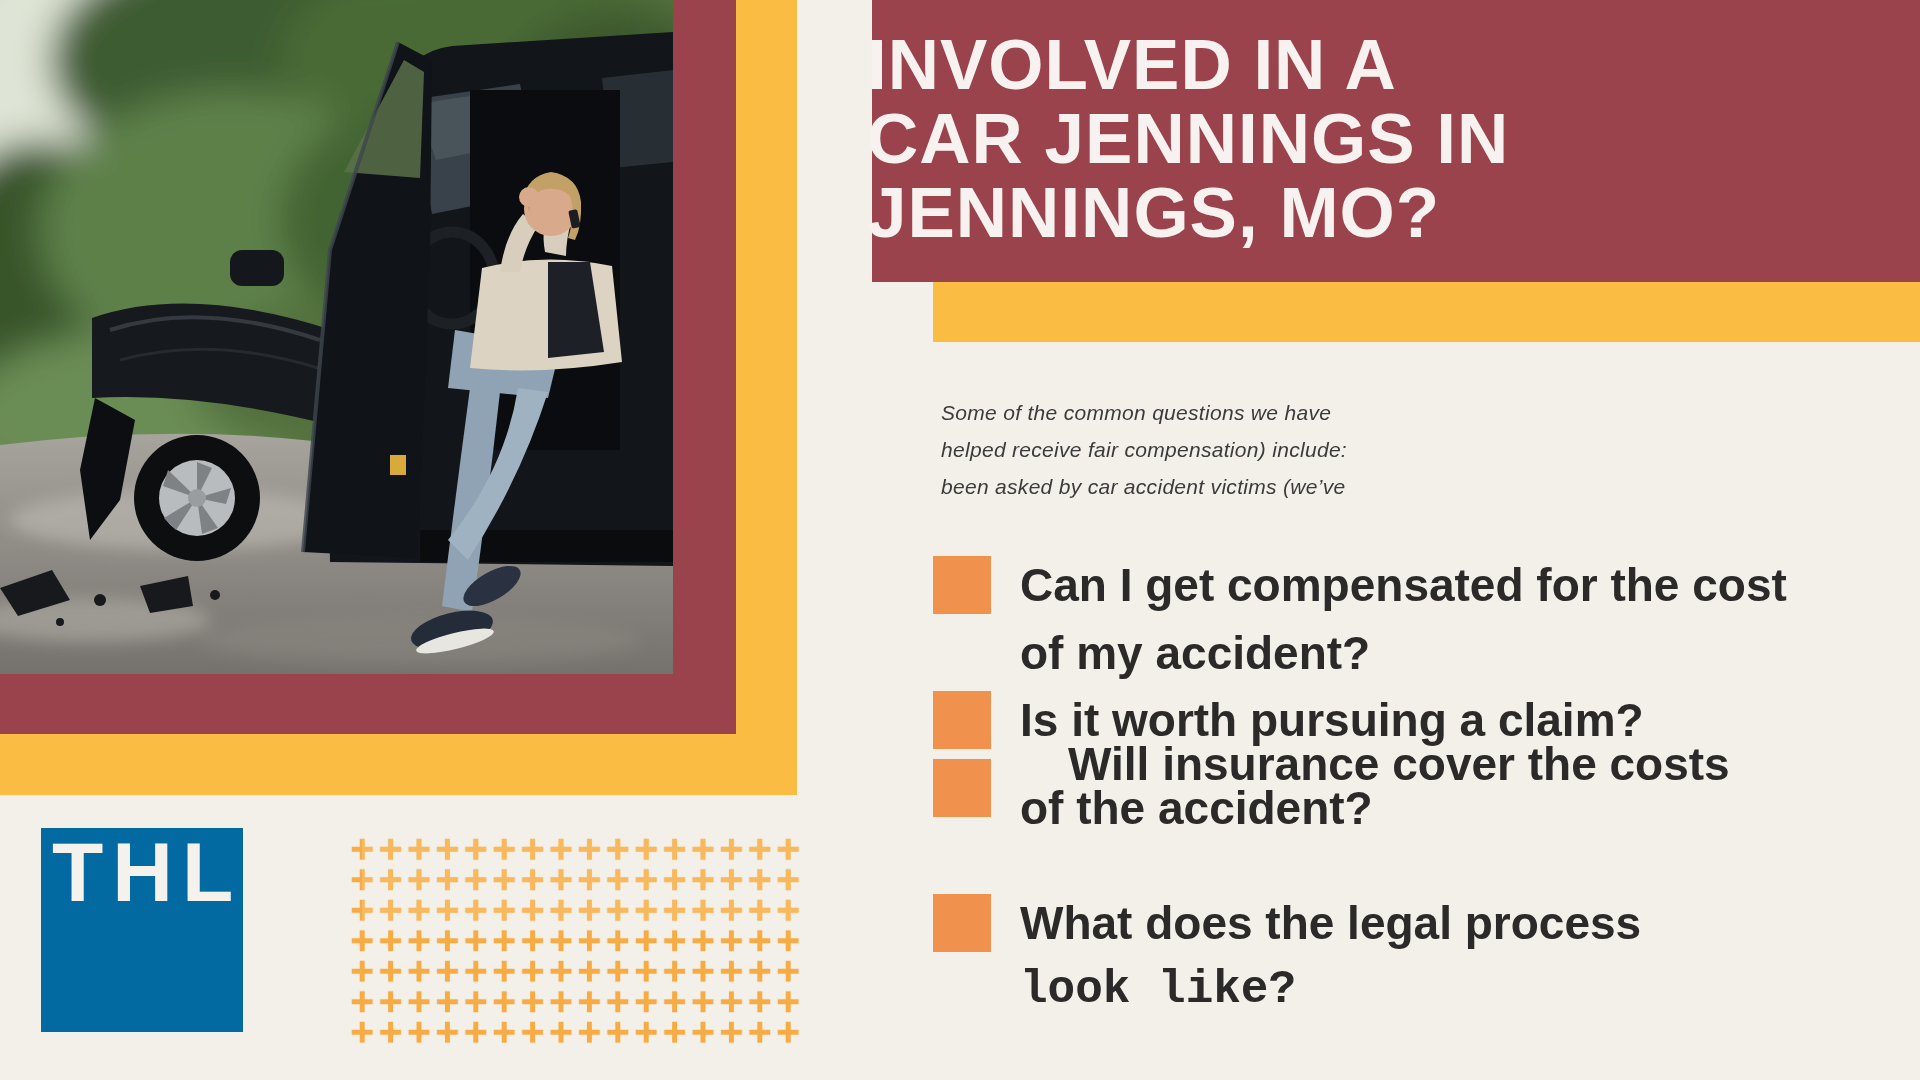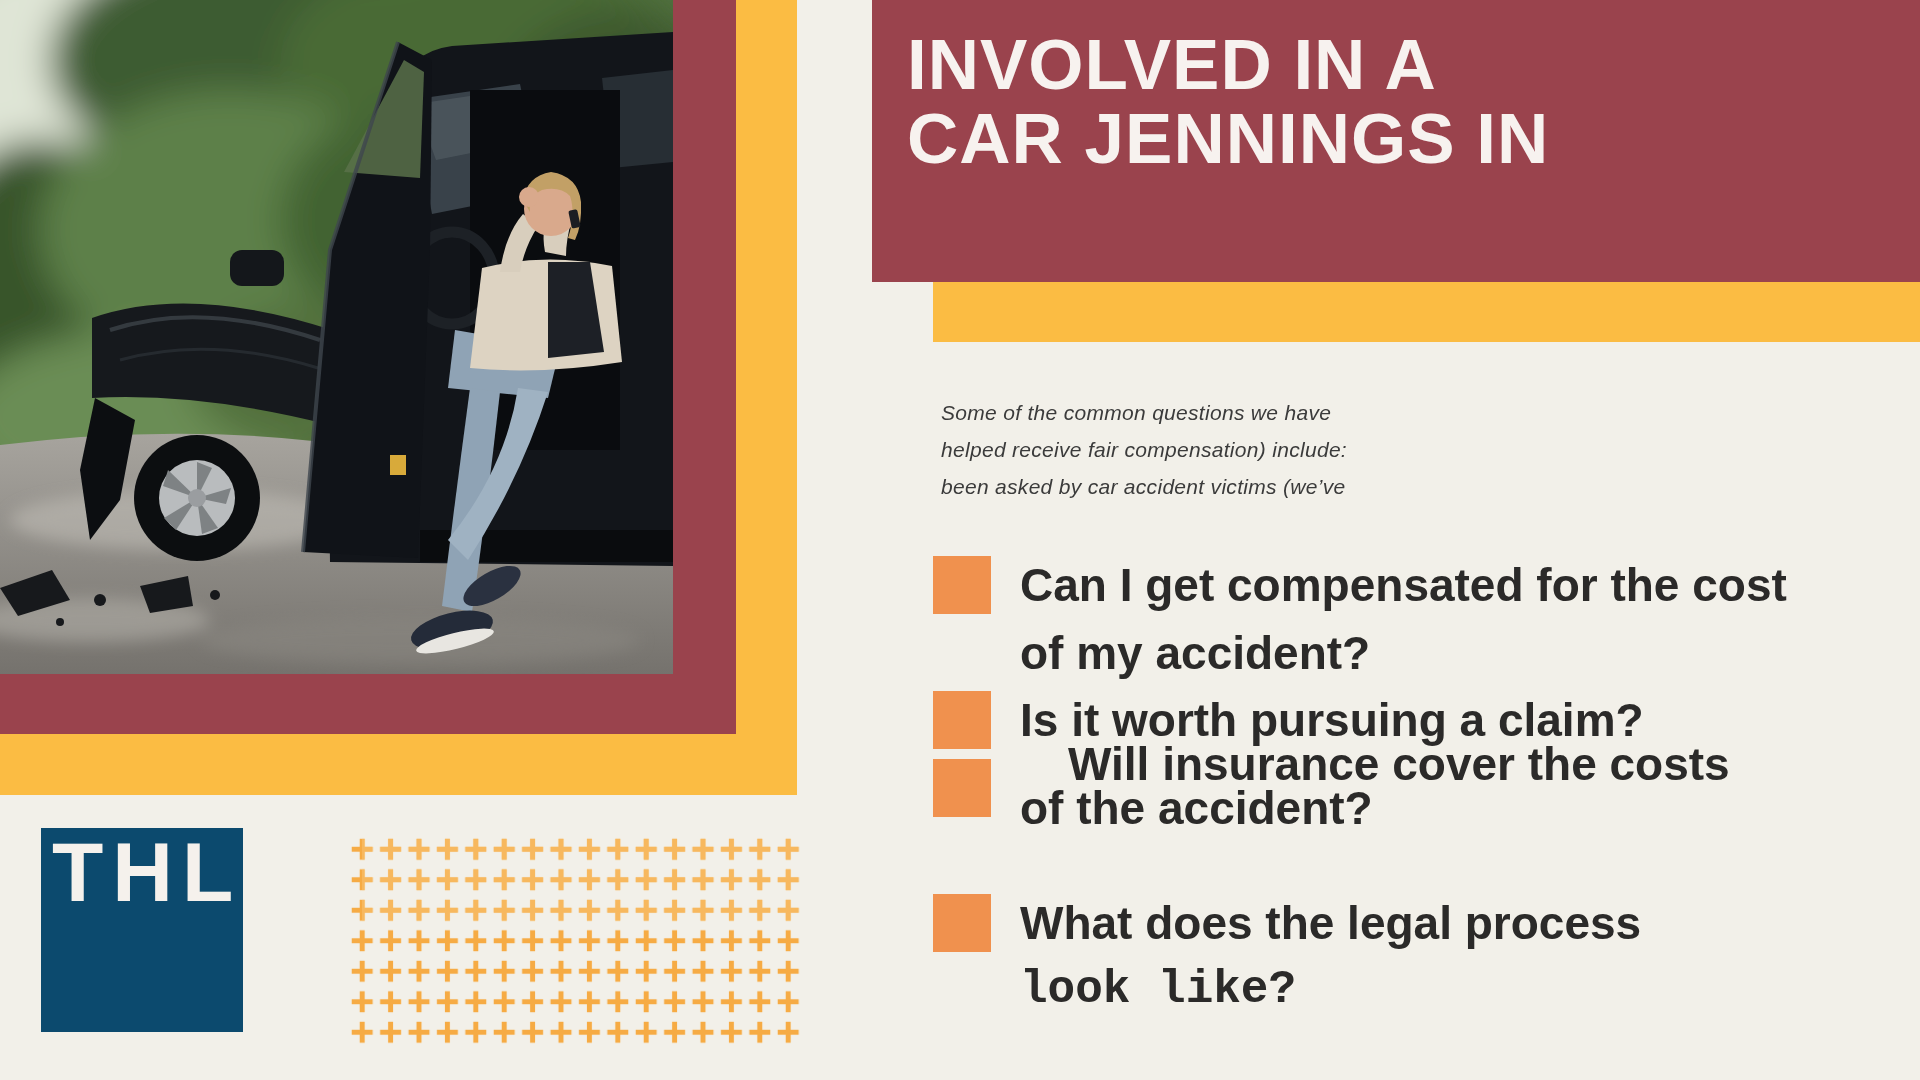--- a/index.html
+++ b/index.html
@@ -6,38 +6,38 @@
   body{width:1920px;height:1080px;position:relative;overflow:hidden;
        background:#F2F0E9;font-family:"Liberation Sans","DejaVu Sans",sans-serif;}
   .abs{position:absolute;}
 
   
   .maroon{background:#9A434D;}
   .yellow{background:#FBBC43;}
 
   
   .headline-block{left:872px;top:0;width:1048px;height:282px;background:#9A434D;}
-  .headline{left:907px;top:28px;width:760px;color:#F7F2EF;font-weight:bold;
+  .headline{left:867px;top:28px;width:760px;color:#F7F2EF;font-weight:bold;
             font-size:71px;line-height:74px;letter-spacing:1px;}
   .headline div{white-space:nowrap;}
 
   .yellow-bar-right{left:933px;top:282px;width:987px;height:60px;background:#FBBC43;}
 
   
   .intro{left:941px;top:394px;width:720px;font-style:italic;color:#3B3B3B;
          font-size:21px;line-height:37px;letter-spacing:0.3px;}
   .intro div{white-space:nowrap;}
 
   
   .q-line{left:1020px;height:68px;line-height:68px;color:#2B2A29;font-weight:bold;
           font-size:46px;white-space:nowrap;}
   .q-square{left:933px;width:58px;height:58px;background:#F0914E;}
 
   
-  .logo-square{left:41px;top:828px;width:202px;height:204px;background:#0c4a6e;}
+  .logo-square{left:41px;top:828px;width:202px;height:204px;background:#0369a1;}
   .logo-text{position:absolute;left:11px;top:-6px;color:#F5F1EC;font-weight:bold;
              font-size:84px;line-height:100px;letter-spacing:9px;white-space:nowrap;}
 
   
   .photo{left:0;top:0;width:673px;height:674px;overflow:hidden;}
 </style>
 </head>
 <body>
 
 <div class="abs photo">
@@ -149,20 +149,21 @@
 
 <div class="abs maroon" style="left:673px;top:0;width:63px;height:734px;"></div>
 <div class="abs maroon" style="left:0;top:674px;width:736px;height:60px;"></div>
 <div class="abs yellow" style="left:736px;top:0;width:61px;height:795px;"></div>
 <div class="abs yellow" style="left:0;top:734px;width:797px;height:61px;"></div>
 
 <div class="abs headline-block"></div>
 <div class="abs headline">
   <div>INVOLVED IN A</div>
   <div>CAR JENNINGS IN</div>
+  <div>JENNINGS, MO?</div>
 </div>
 <div class="abs yellow-bar-right"></div>
 
 <div class="abs intro">
   <div>Some of the common questions we have</div>
   <div>helped receive fair compensation) include:</div>
   <div>been asked by car accident victims (we’ve</div>
 </div>
 
 <div class="abs q-square" style="top:556px;"></div>

